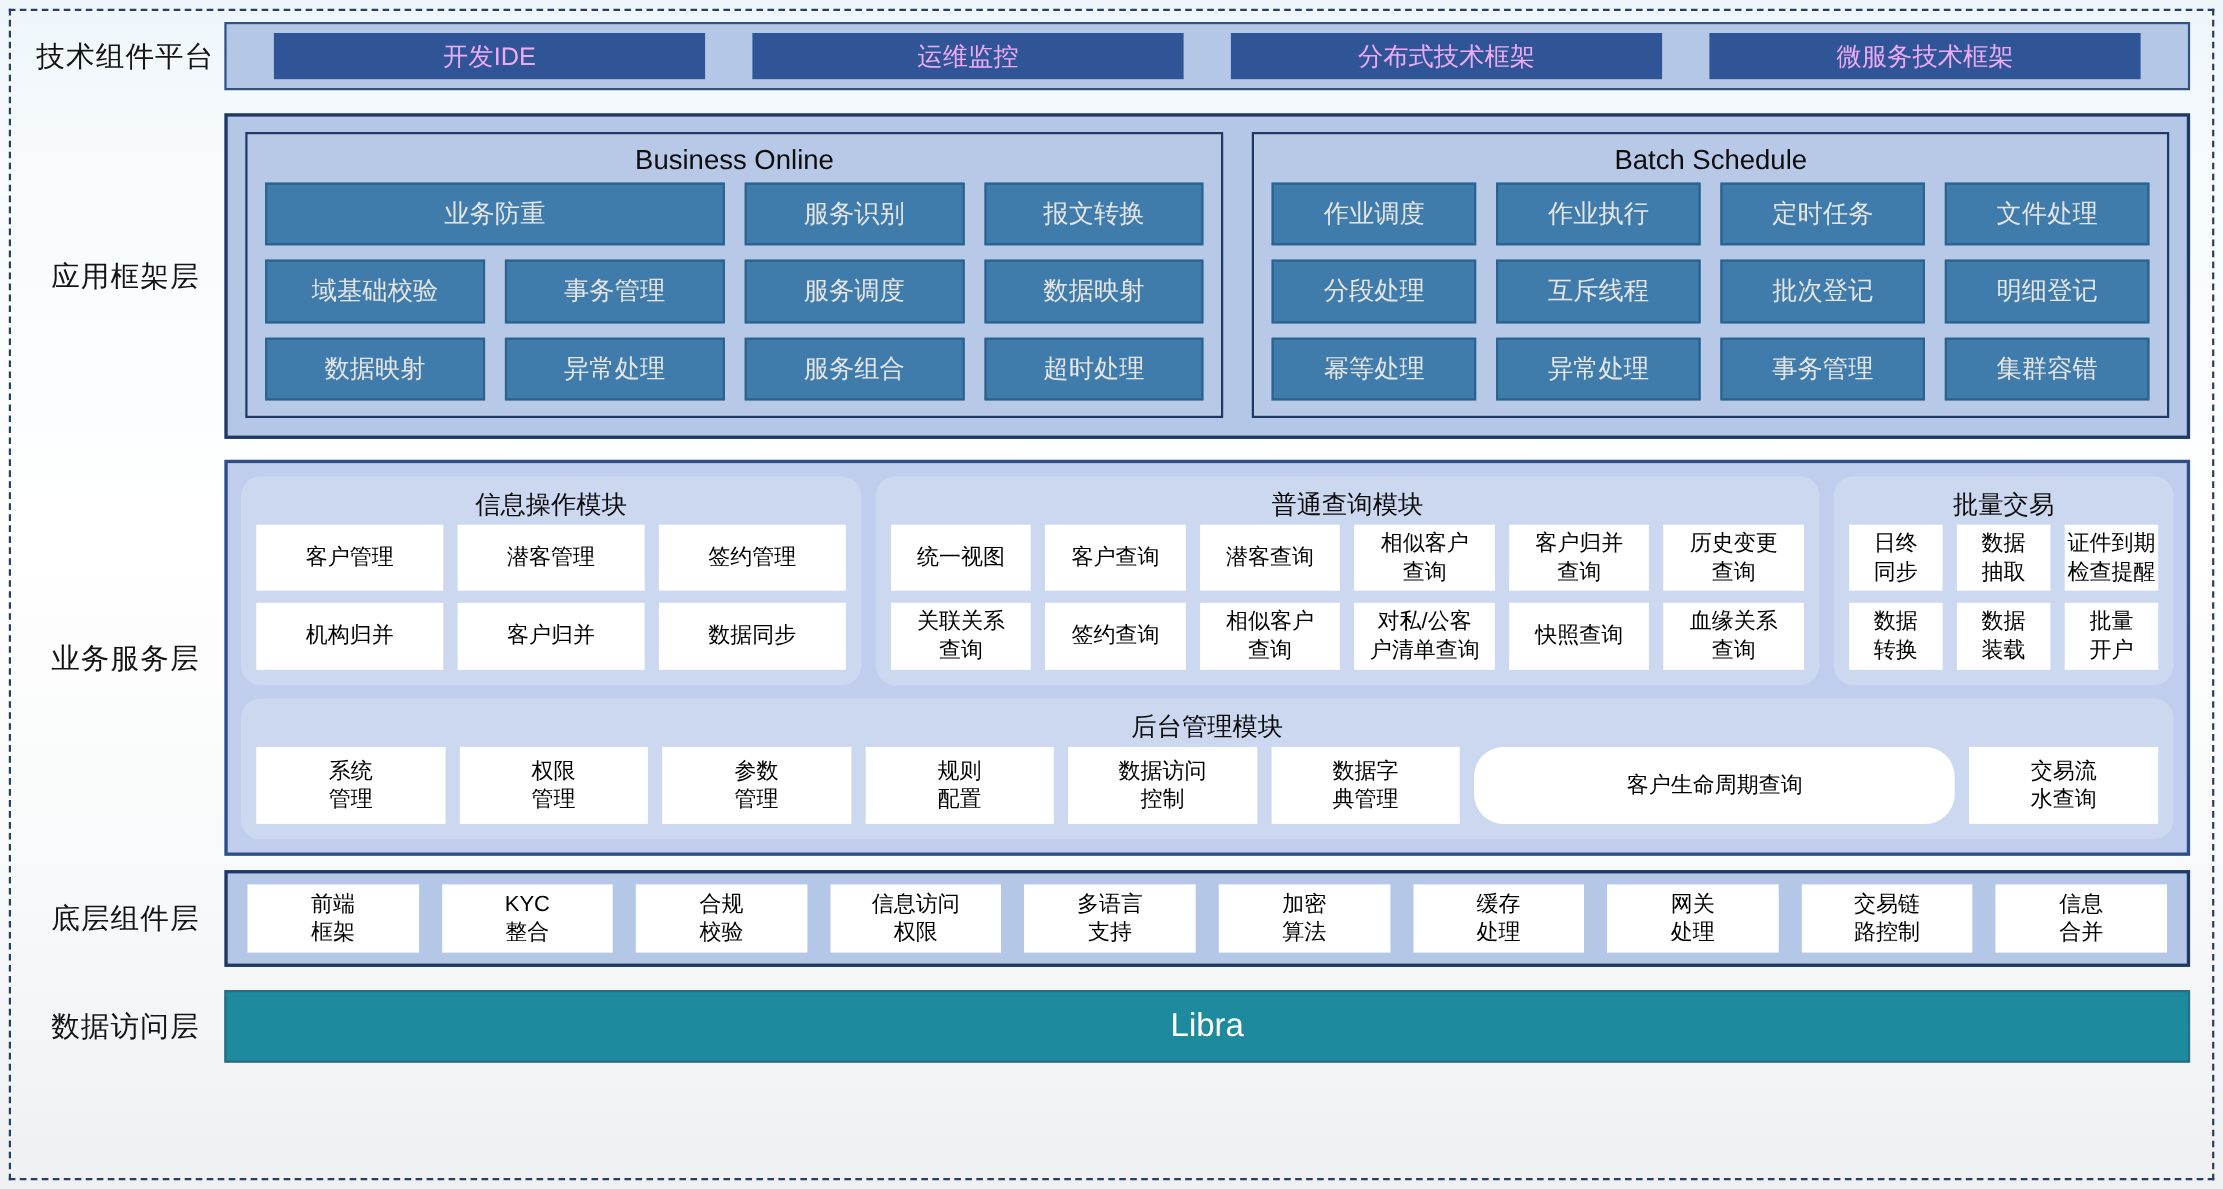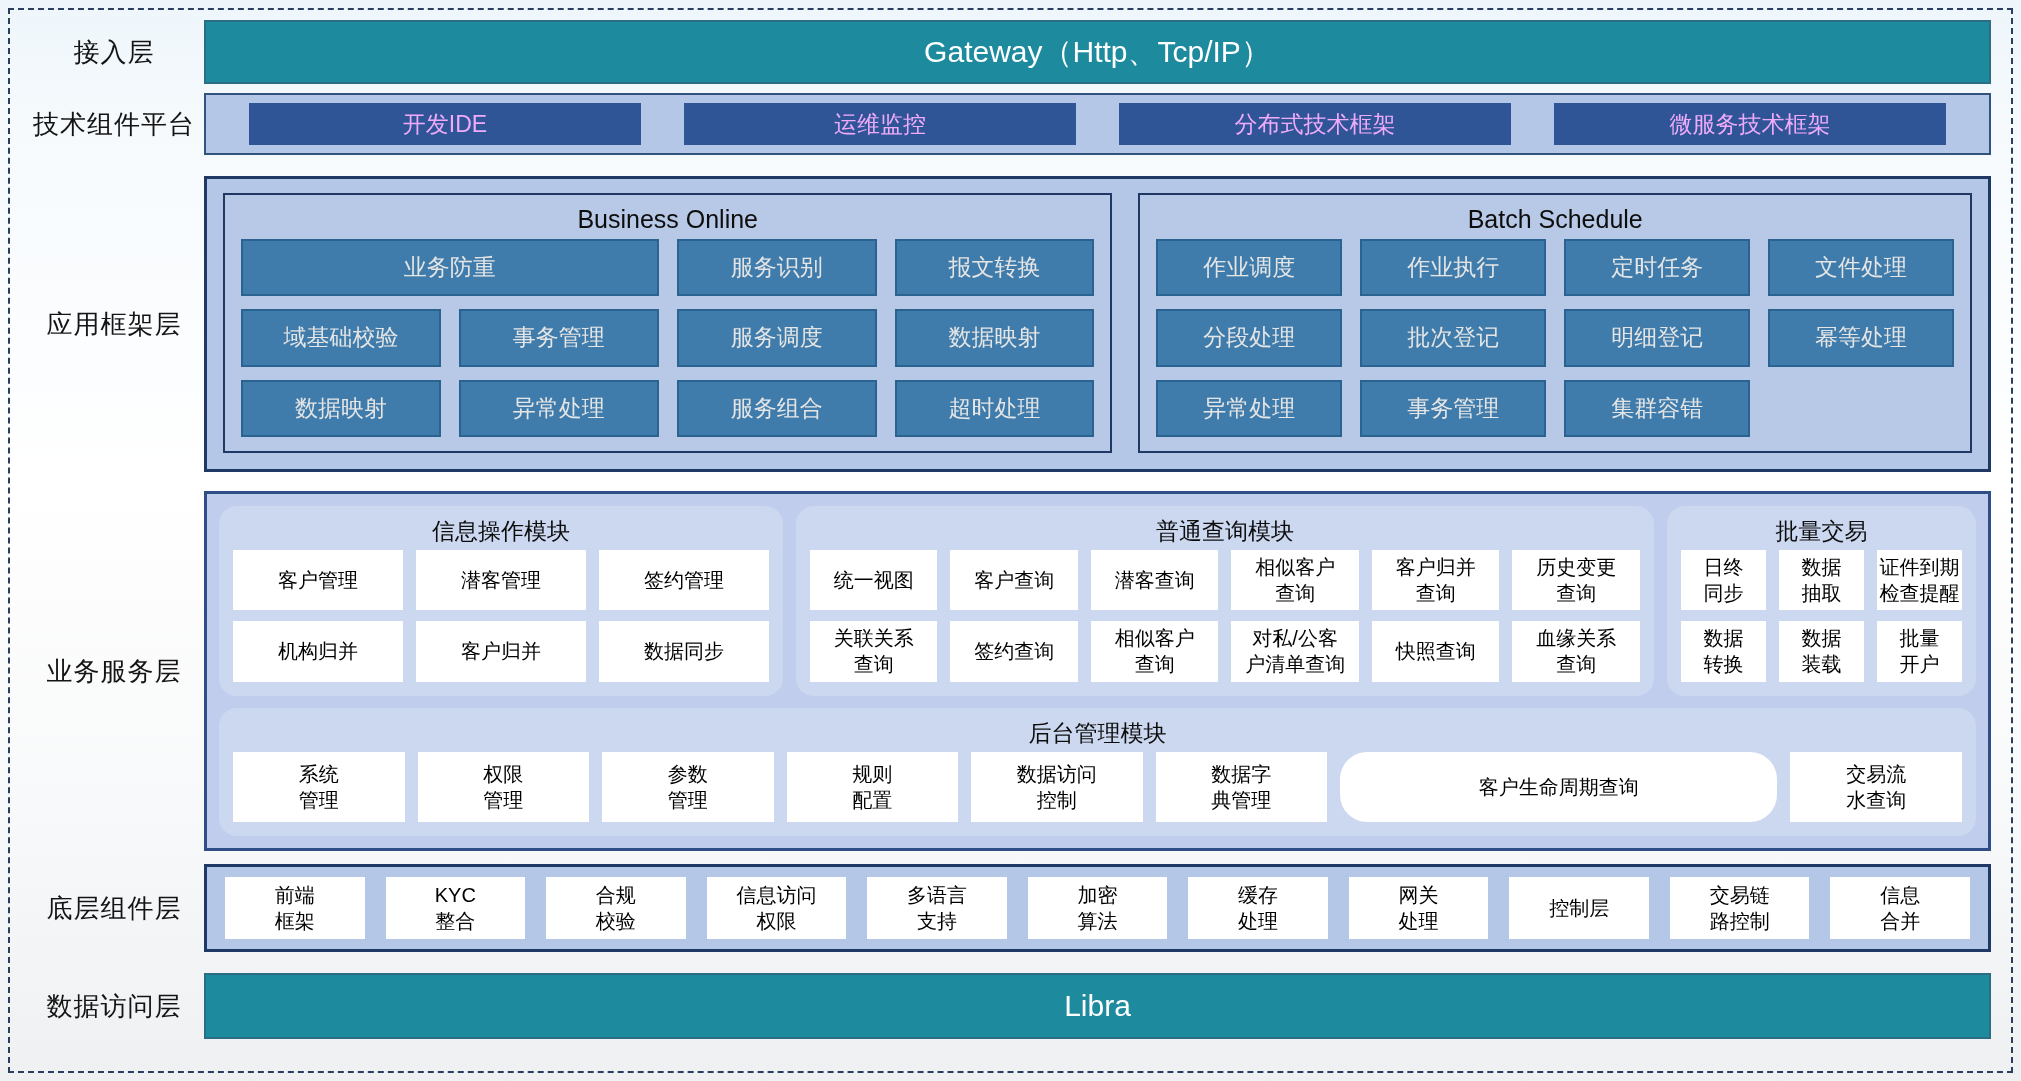--- a/index.html
+++ b/index.html
@@ -103,24 +103,20 @@
   
   .row-data { height: 66px; }
 </style>
 </head>
 <body>
 
 <div class="canvas">
   <div class="frame"></div>
   <div class="content">
 
-    <div class="row row-access">
-      <div class="gutter">接入层</div>
-      <div class="bar-teal">Gateway（Http、Tcp/IP）</div>
-    </div>
 
     <div class="row row-tech">
       <div class="gutter">技术组件平台</div>
       <div class="band-tech">
         <div class="btn-dark">开发IDE</div>
         <div class="btn-dark">运维监控</div>
         <div class="btn-dark">分布式技术框架</div>
         <div class="btn-dark">微服务技术框架</div>
       </div>
     </div>
@@ -145,20 +141,21 @@
           </div>
         </div>
         <div class="subbox subbox-right">
           <div class="subbox-title">Batch Schedule</div>
           <div class="grid4">
             <div class="cell-steel">作业调度</div>
             <div class="cell-steel">作业执行</div>
             <div class="cell-steel">定时任务</div>
             <div class="cell-steel">文件处理</div>
             <div class="cell-steel">分段处理</div>
+            <div class="cell-steel">互斥线程</div>
             <div class="cell-steel">批次登记</div>
             <div class="cell-steel">明细登记</div>
             <div class="cell-steel">幂等处理</div>
             <div class="cell-steel">异常处理</div>
             <div class="cell-steel">事务管理</div>
             <div class="cell-steel">集群容错</div>
           </div>
         </div>
       </div>
     </div>
@@ -255,21 +252,20 @@
         <div class="cell-white">信息访问
 权限</div>
         <div class="cell-white">多语言
 支持</div>
         <div class="cell-white">加密
 算法</div>
         <div class="cell-white">缓存
 处理</div>
         <div class="cell-white">网关
 处理</div>
-        <div class="cell-white">控制层</div>
         <div class="cell-white">交易链
 路控制</div>
         <div class="cell-white">信息
 合并</div>
       </div>
     </div>
 
     <div class="row row-data">
       <div class="gutter">数据访问层</div>
       <div class="bar-teal">Libra</div>

